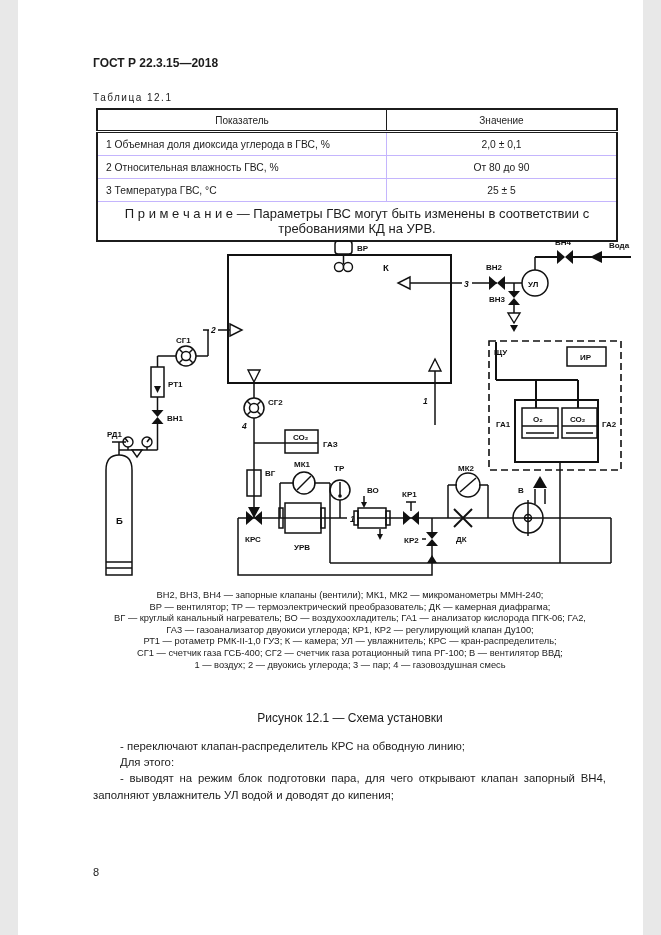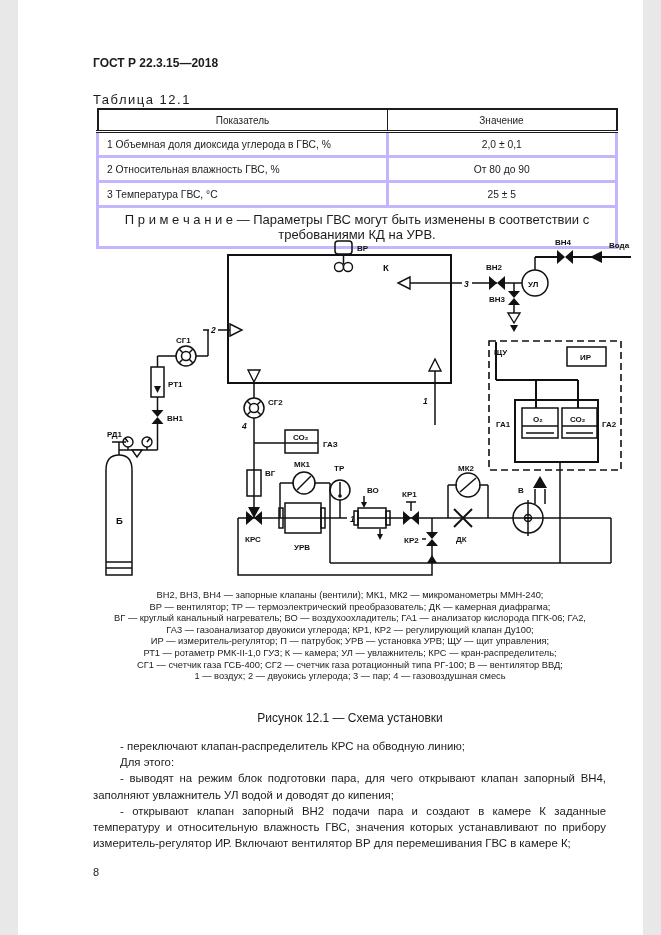--- a/index.html
+++ b/index.html
@@ -1,25 +1,25 @@
 <!DOCTYPE html>
 <html><head>
 <meta charset="utf-8">
 <style>
   html,body{margin:0;padding:0;background:#e8e8e8;}
   .page{position:relative;width:625px;height:935px;background:#ffffff;margin:0 auto;
         font-family:"Liberation Sans", sans-serif;color:#1c1c1c;overflow:hidden;}
   .abs{position:absolute;}
   .doc-title{left:75px;top:56px;font-size:12px;font-weight:bold;}
-  .tbl-caption{left:75px;top:92px;font-size:13px;letter-spacing:1.5px;}
+  .tbl-caption{left:75px;top:92px;font-size:10px;letter-spacing:1.5px;}
   table.gost{position:absolute;left:78px;top:108px;width:522px;border-collapse:collapse;
              border:2px solid #1c1c1c;font-size:10.3px;}
   table.gost th{border:1px solid #1c1c1c;border-bottom:3px double #1c1c1c;font-weight:normal;
                 font-size:10px;padding:3px 4px;height:14px;}
-  table.gost td{border:3px solid #c4b5fd;padding:4px 8px;height:14px;}
+  table.gost td{border:1px solid #c4b5fd;padding:4px 8px;height:14px;}
   table.gost td.val{text-align:center;}
   table.gost td.note{text-align:center;font-size:13px;padding:4px 14px;}
   .col-ind{width:280px;}
   .legend{left:58px;top:590px;width:548px;text-align:center;font-size:9.3px;line-height:11.6px;color:#222;}
   .fig-caption{left:58px;top:711px;width:548px;text-align:center;font-size:12px;}
   .bodytext{left:75px;top:738px;width:513px;font-size:11.4px;line-height:16.2px;text-align:justify;}
   .bodytext p{margin:0;text-indent:27px;}
   .pagenum{left:75px;top:866px;font-size:11px;}
   svg text{font-family:"Liberation Sans", sans-serif;font-size:8px;font-weight:bold;fill:#111;}
   svg text.num{font-style:italic;font-weight:bold;font-size:8.5px;}
@@ -339,30 +339,28 @@
       <text x="418" y="197">ГА1</text>
       <text x="524" y="197">ГА2</text>
     </g>
   </svg>
 
   <div class="abs legend">
     <div>ВН2, ВН3, ВН4 — запорные клапаны (вентили); МК1, МК2 — микроманометры ММН-240;</div>
     <div>ВР — вентилятор; ТР — термоэлектрический преобразователь; ДК — камерная диафрагма;</div>
     <div>ВГ — круглый канальный нагреватель; ВО — воздухоохладитель; ГА1 — анализатор кислорода ПГК-06; ГА2,</div>
     <div>ГА3 — газоанализатор двуокиси углерода; КР1, КР2 — регулирующий клапан Ду100;</div>
-    <div>ИР — измеритель-регулятор; П — патрубок; УРВ — установка УРВ; ЩУ — щит управления;</div>
     <div>РТ1 — ротаметр РМК-II-1,0 ГУЗ; К — камера; УЛ — увлажнитель; КРС — кран-распределитель;</div>
     <div>СГ1 — счетчик газа ГСБ-400; СГ2 — счетчик газа ротационный типа РГ-100; В — вентилятор ВВД;</div>
     <div>1 — воздух; 2 — двуокись углерода; 3 — пар; 4 — газовоздушная смесь</div>
   </div>
 
   <div class="abs fig-caption">Рисунок 12.1 — Схема установки</div>
 
   <div class="abs bodytext">
     <p>- переключают клапан-распределитель КРС на обводную линию;</p>
     <p>Для этого:</p>
     <p>- выводят на режим блок подготовки пара, для чего открывают клапан запорный ВН4, заполняют увлажнитель УЛ водой и доводят до кипения;</p>
-    <p>- открывают клапан запорный ВН2 подачи пара и создают в камере К заданные температуру и относительную влажность ГВС, значения которых устанавливают по прибору измеритель-регулятор ИР. Включают вентилятор ВР для перемешивания ГВС в камере К;</p>
   </div>
 
   <div class="abs pagenum">8</div>
 
 </div>
 
 </body></html>

